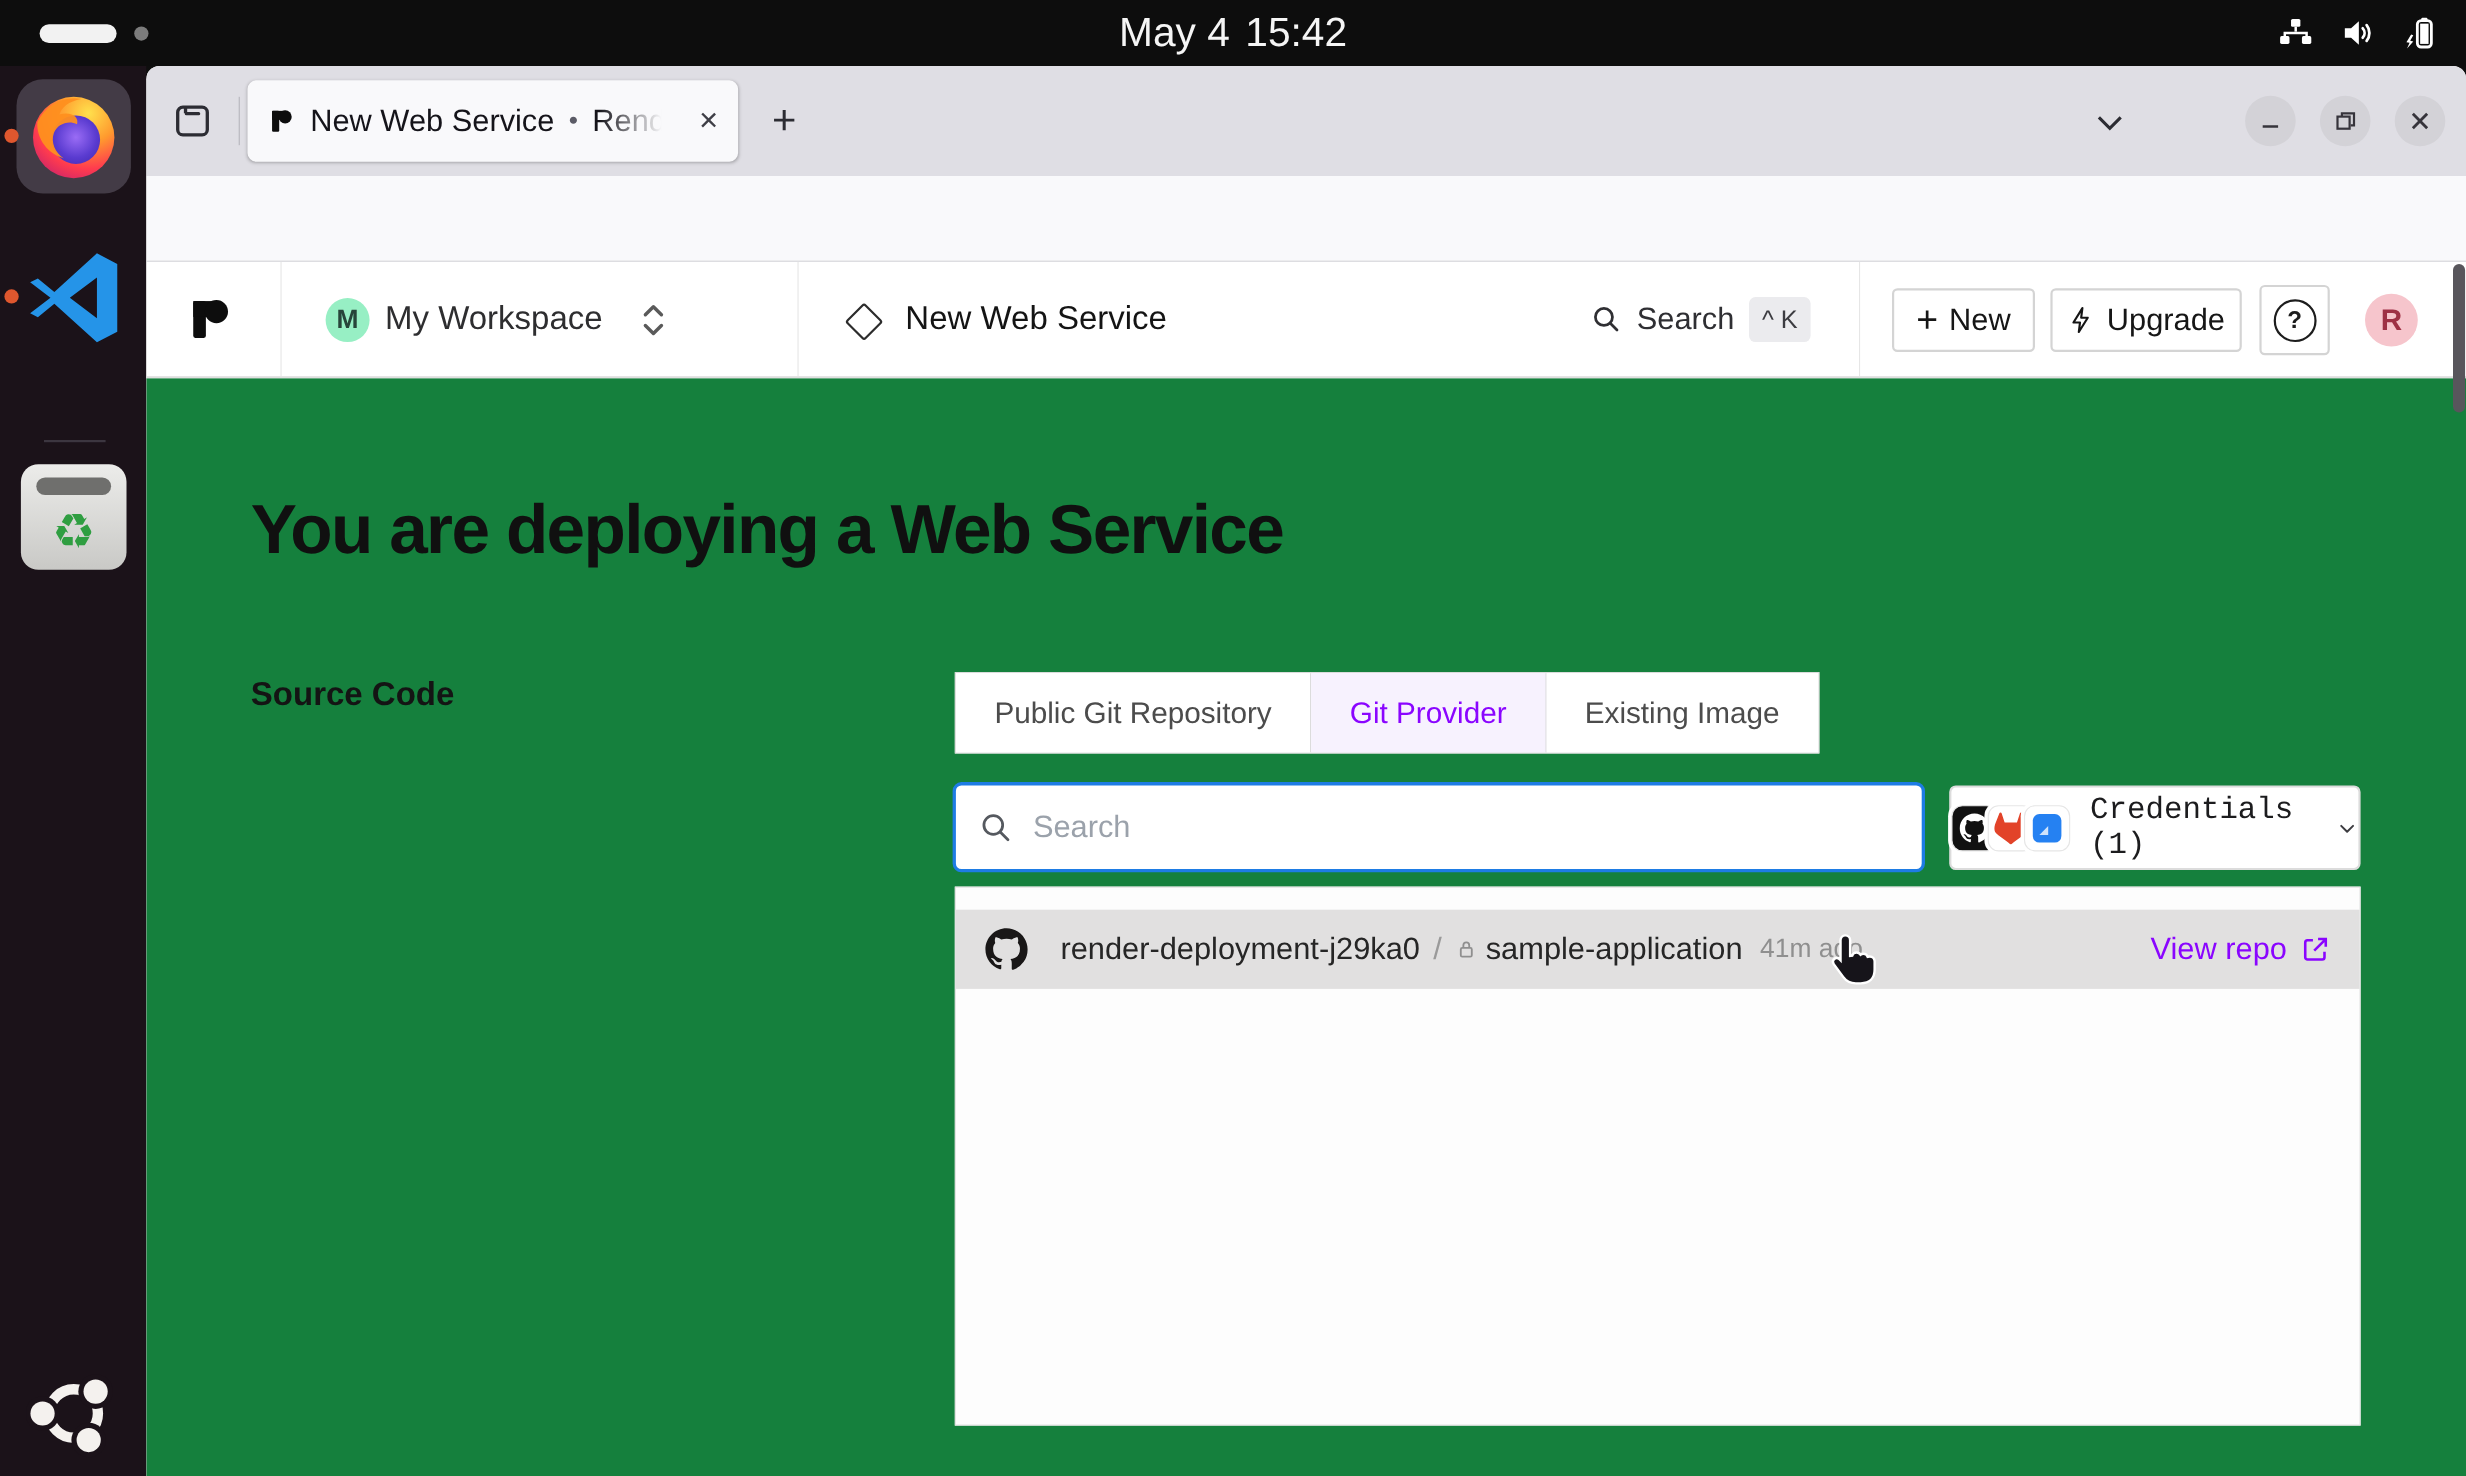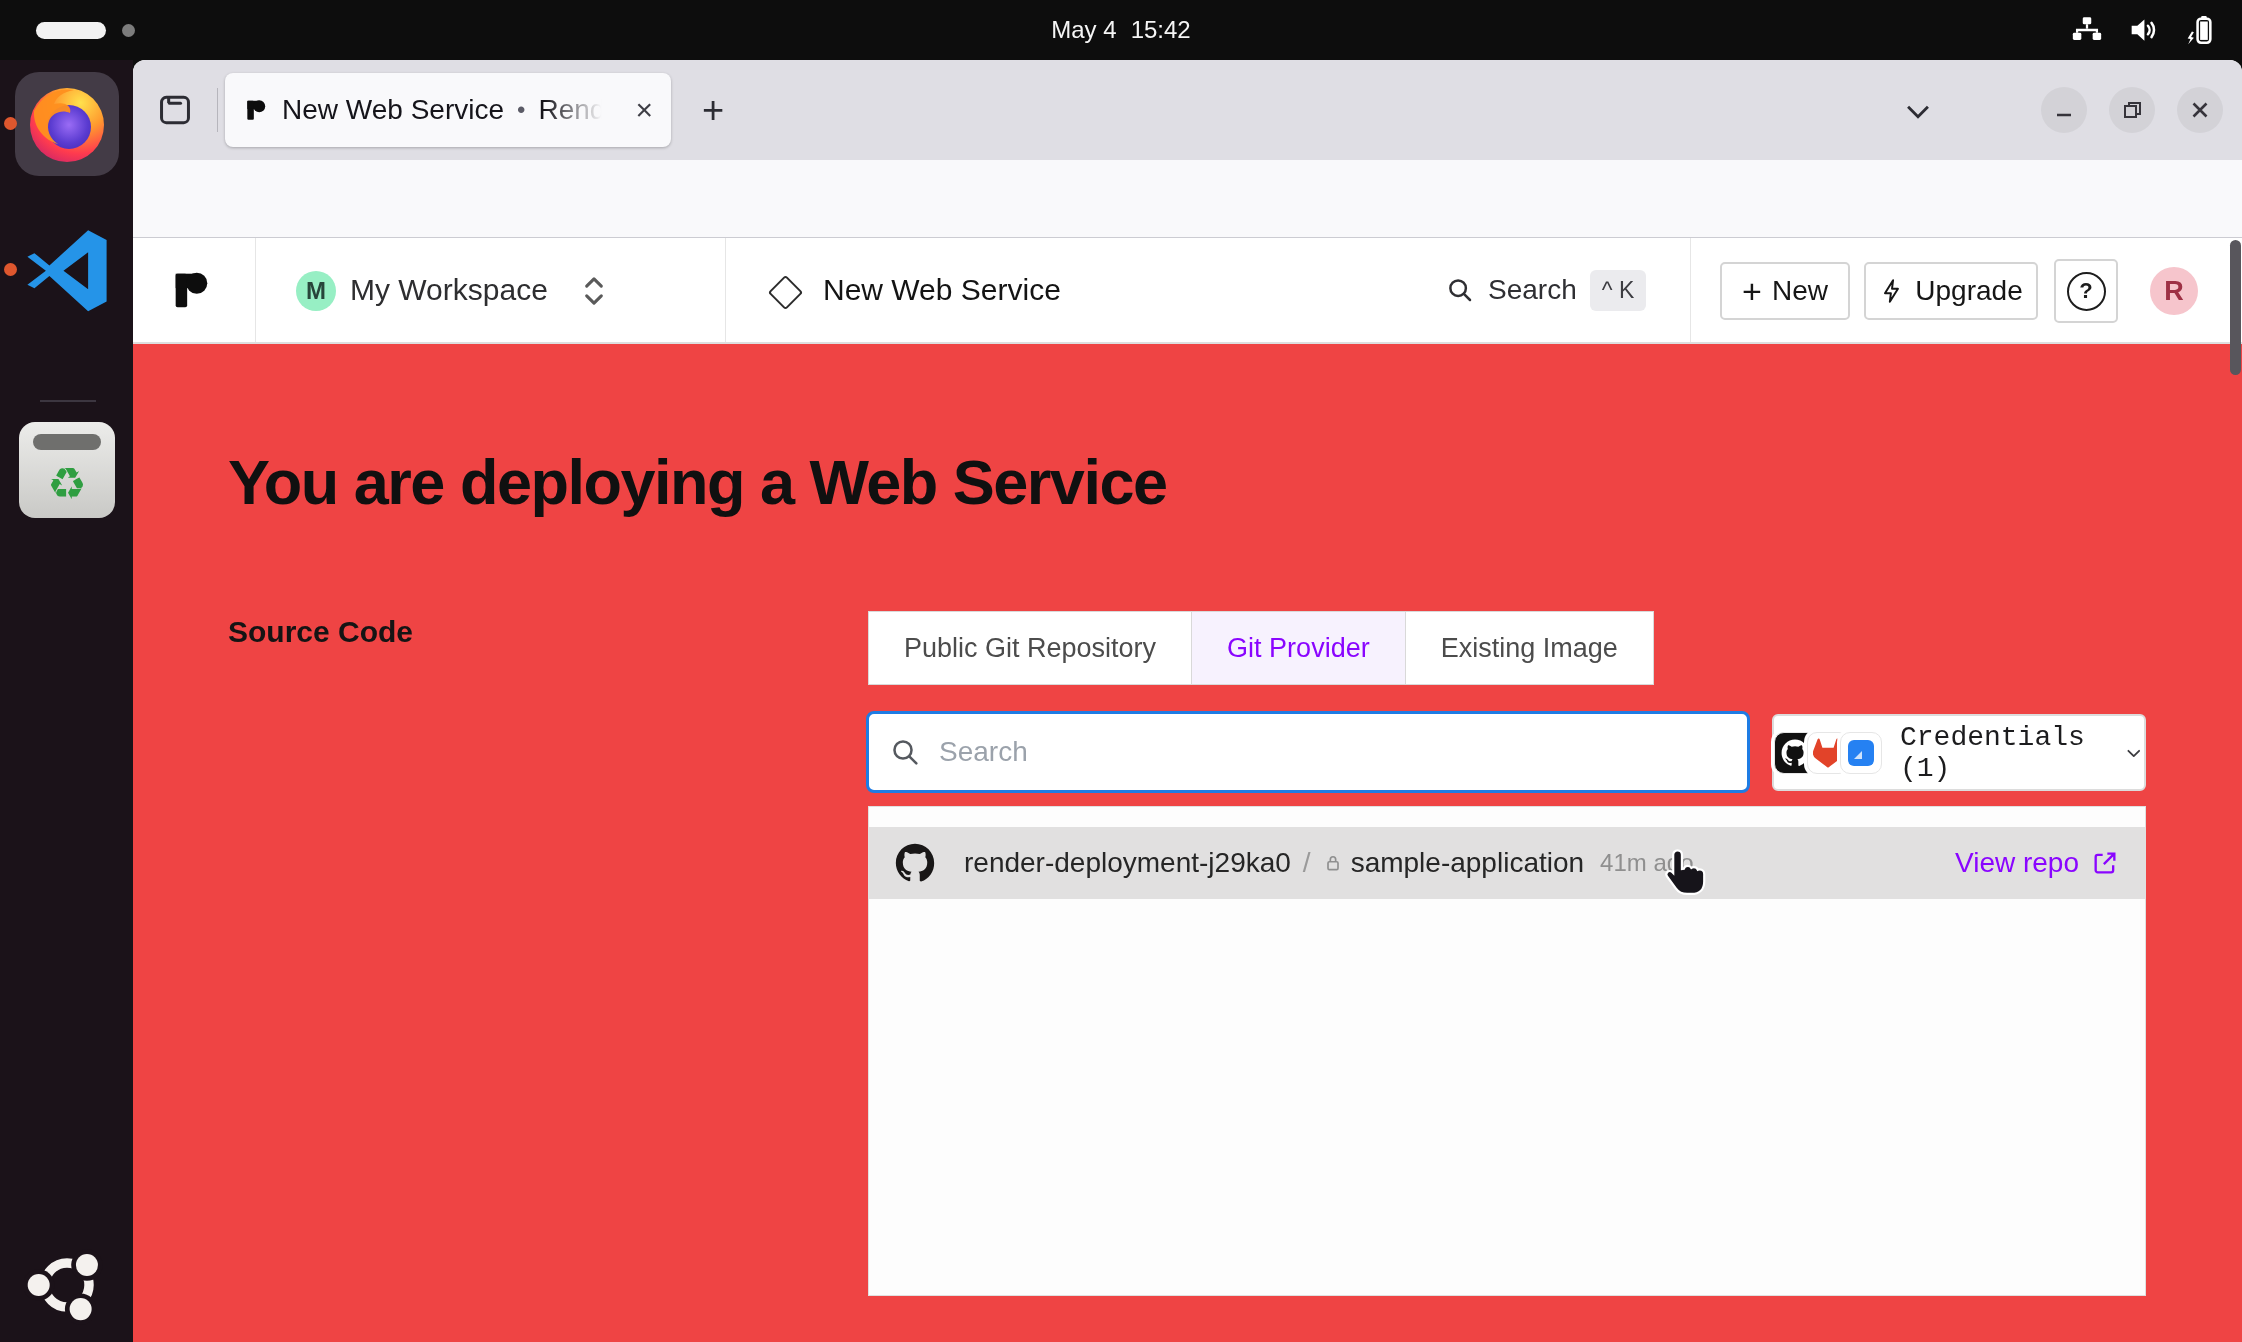--- a/index.html
+++ b/index.html
@@ -9,21 +9,21 @@
     font-family:"Liberation Sans", sans-serif;
     -webkit-font-smoothing:antialiased;
   }
   .abs{position:absolute;}
   .flex{display:flex;align-items:center;}
 
   
   #topbar{left:0;top:0;width:2242px;height:60px;background:#0d0d0d;color:#fff;}
   #activities-pill{left:36px;top:22px;width:70px;height:17px;border-radius:9px;background:#f2f2f2;}
   #workspace-dot{left:122px;top:24px;width:13px;height:13px;border-radius:50%;background:#7c7c7c;}
-  #clock{left:0;top:0;width:2242px;height:60px;justify-content:center;font-size:24px;color:#f5f5f5;gap:14px;}
+  #clock{left:0;top:0;width:2242px;height:60px;justify-content:center;font-size:37px;color:#f5f5f5;gap:14px;}
   #status-icons{right:26px;top:0;height:60px;gap:22px;}
 
   
   #dock{left:0;top:60px;width:133px;height:1282px;background:#1b1219;}
   #firefox-slot{left:15px;top:12px;width:104px;height:104px;border-radius:24px;background:#433b46;display:flex;align-items:center;justify-content:center;}
   #vscode-slot{left:21px;top:160px;width:92px;height:98px;display:flex;align-items:center;justify-content:center;}
   .dock-dot{width:13px;height:13px;border-radius:50%;background:#df572e;left:4px;}
   #dock-divider{left:40px;top:340px;width:56px;height:2px;background:#3c3640;}
   #trash-slot{left:19px;top:362px;width:96px;height:96px;}
   #trash-body{left:0;top:0;width:96px;height:96px;border-radius:16px;background:linear-gradient(#ececea,#c9c9c6);display:flex;align-items:flex-end;justify-content:center;}
@@ -72,21 +72,21 @@
   #hdr-kbd{background:#ebebee;border-radius:6px;padding:7px 12px;font-size:23px;color:#3c3c41;}
   .hdr-btn{top:24px;height:58px;border:2px solid #d4d4d4;border-radius:5px;background:#fff;display:flex;align-items:center;justify-content:center;gap:10px;font-size:28px;color:#161616;box-sizing:border-box;}
   #btn-new{left:1587px;width:130px;}
   #btn-new .plus{font-size:34px;font-weight:300;}
   #btn-upgrade{left:1731px;width:174px;}
   #btn-help{left:1921px;top:21px;width:64px;height:64px;border:2px solid #d4d4d4;border-radius:5px;background:#fff;display:flex;align-items:center;justify-content:center;box-sizing:border-box;}
   #help-ring{width:35px;height:35px;border:2.6px solid #1d1d1d;border-radius:50%;display:flex;align-items:center;justify-content:center;font-size:22px;font-weight:bold;color:#1d1d1d;}
   #user-avatar{left:2017px;top:29px;width:48px;height:48px;border-radius:50%;background:#f6c5cc;color:#9e3145;font-size:27px;font-weight:bold;display:flex;align-items:center;justify-content:center;}
 
   
-  #content{left:0;top:284px;width:2109px;height:998px;background:#ef4444;}
+  #content{left:0;top:284px;width:2109px;height:998px;background:#15803d;}
   #page-heading{left:95px;top:102px;font-size:63px;font-weight:bold;color:#101010;letter-spacing:-1.5px;}
   #section-label{left:95px;top:271px;font-size:30px;font-weight:bold;color:#141414;}
   #src-tabs{left:735px;top:267px;border:1px solid #d9d9d9;background:#fff;display:inline-flex;}
   .src-tab{height:72px;display:flex;align-items:center;padding:0 35px;font-size:27px;color:#4c4c4c;background:#fff;border-right:1px solid #d9d9d9;}
   .src-tab:last-child{border-right:none;}
   .src-tab.active{color:#8A05FF;background:#f7f2fe;}
   #repo-search{left:733px;top:367px;width:884px;height:82px;background:#fff;border:3px solid #1e7ce4;border-radius:8px;box-sizing:border-box;padding:0 20px;gap:16px;}
   #repo-search input{border:none;outline:none;font-size:28px;color:#222;width:740px;background:transparent;font-family:"Liberation Sans",sans-serif;}
   #repo-search input::placeholder{color:#9ba2ab;}
   #credentials{left:1639px;top:370px;width:374px;height:77px;border:2px solid #dcdcdc;border-radius:6px;background:#fff;box-sizing:border-box;justify-content:center;gap:14px;}

